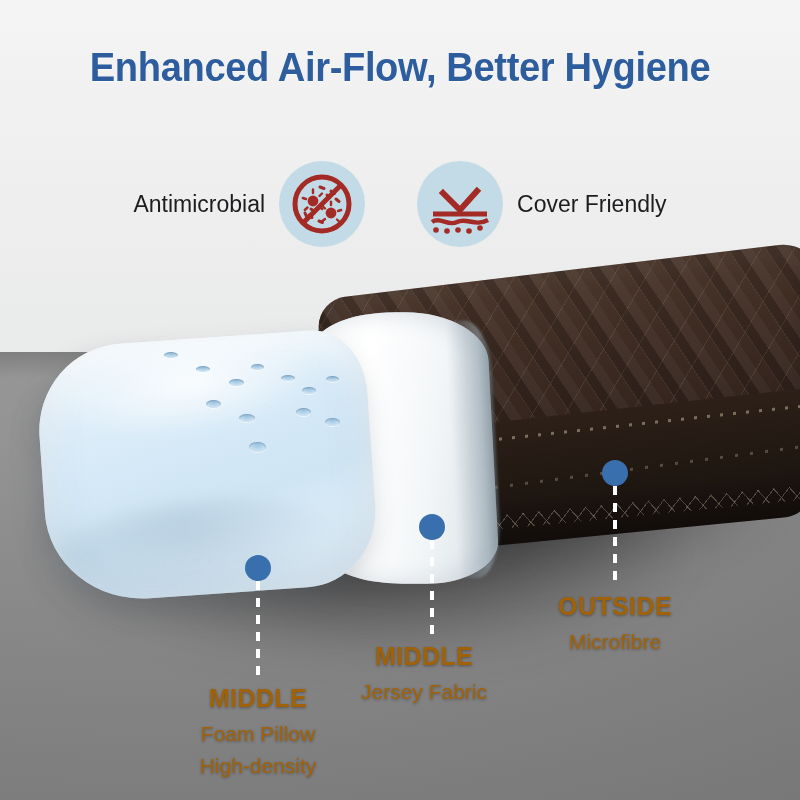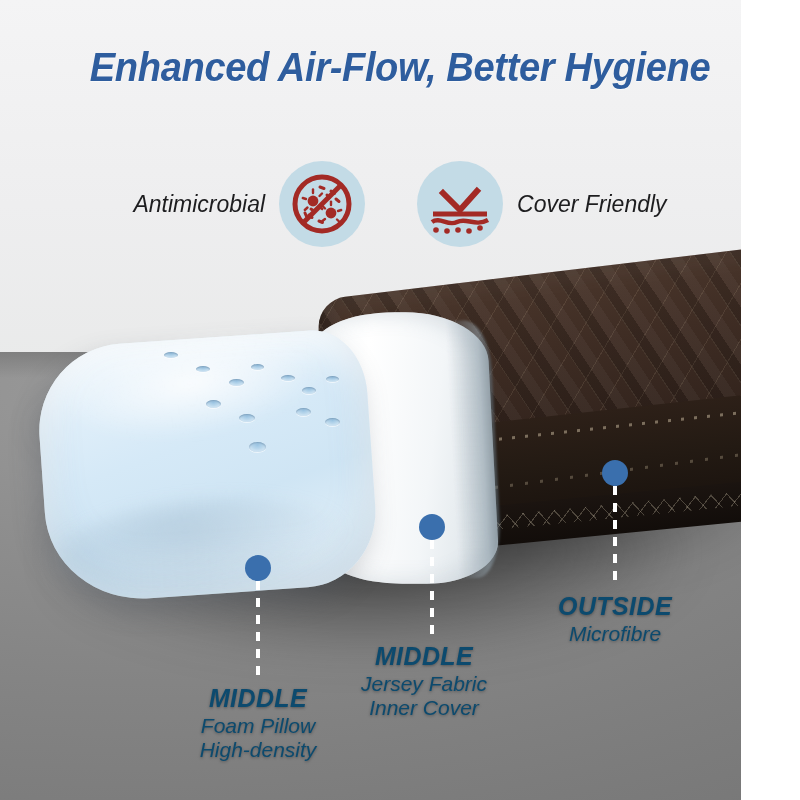--- a/index.html
+++ b/index.html
@@ -7,25 +7,24 @@
     margin: 0;
     padding: 0;
     background: #ffffff;
   }
   body {
     font-family: "Liberation Sans", sans-serif;
   }
 
   .stage {
     position: relative;
-    width: 741px;
+    width: 800px;
     height: 800px;
     overflow: hidden;
     background: #f2f2f2;
-    font-style: italic;
   }
 
   
   .wall {
     position: absolute;
     left: 0; top: 0;
     width: 800px; height: 372px;
     background: linear-gradient(180deg, #f4f4f5 0%, #eeeeef 55%, #e9eaea 100%);
   }
   .floor {
@@ -268,32 +267,33 @@
   .callout-line {
     position: absolute;
     width: 4px;
     background-image: linear-gradient(180deg, #ffffff 0 9px, rgba(255,255,255,0) 9px 17px);
     background-size: 4px 17px;
     background-repeat: repeat-y;
   }
   .callout-text {
     position: absolute;
     text-align: center;
-    color: #0c4a6e;
+    color: #a16207;
     line-height: 1.18;
     text-shadow: 0 1px 3px rgba(0,0,0,.35);
   }
   .callout-title {
     font-size: 25px;
     font-weight: bold;
     letter-spacing: .4px;
   }
   .callout-sub {
     font-size: 21px;
     font-weight: normal;
+    margin-top: 8px;
   }
 </style>
 </head>
 <body>
 
 <div class="stage">
 
   <div class="wall"></div>
   <div class="floor"></div>
   <div class="floor-horizon"></div>
@@ -407,21 +407,20 @@
     <div class="callout-title">MIDDLE</div>
     <div class="callout-sub">Foam Pillow</div>
     <div class="callout-sub">High-density</div>
   </div>
 
   <div class="callout-dot" style="left:419px;top:514px;"></div>
   <div class="callout-line" style="left:430px;top:540px;height:96px;"></div>
   <div class="callout-text" style="left:324px;top:642px;width:200px;">
     <div class="callout-title">MIDDLE</div>
     <div class="callout-sub">Jersey Fabric</div>
-    <div class="callout-sub">Inner Cover</div>
   </div>
 
   <div class="callout-dot" style="left:602px;top:460px;"></div>
   <div class="callout-line" style="left:613px;top:486px;height:100px;"></div>
   <div class="callout-text" style="left:515px;top:592px;width:200px;">
     <div class="callout-title">OUTSIDE</div>
     <div class="callout-sub">Microfibre</div>
   </div>
 
 </div>

